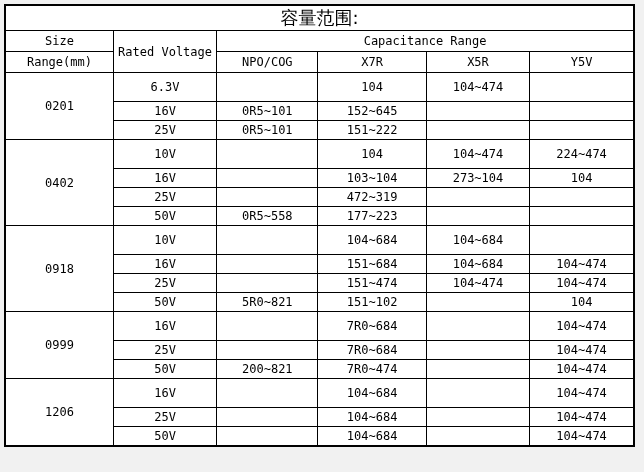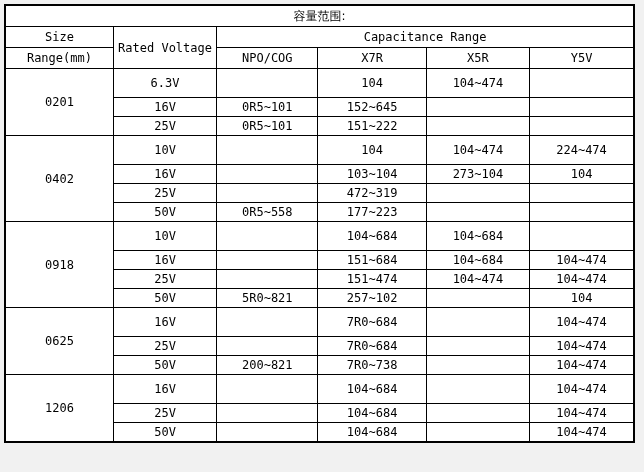--- a/index.html
+++ b/index.html
@@ -29,21 +29,21 @@
     vertical-align: middle;
     padding: 0;
     overflow: hidden;
     white-space: nowrap;
   }
   td.title-cell {
     text-align: left;
     height: 20px;
     padding-left: 2px;
     font-family: "DejaVu Sans", "Liberation Sans", sans-serif;
-    font-size: 12px;
+    font-size: 18px;
   }
   tr.header-row td { height: 20px; }
   tr.row-first td { height: 28px; }
   tr.row-rest td { height: 18px; }
   .c-size { width: 106px; }
   .c-volt { width: 101px; }
   .c-npo  { width: 99px; }
   .c-x7r  { width: 106px; }
   .c-x5r  { width: 101px; }
   .c-y5v  { width: 102px; }
@@ -147,43 +147,43 @@
         <tr class="row-rest">
           <td>25V</td>
           <td></td>
           <td>151~474</td>
           <td>104~474</td>
           <td>104~474</td>
         </tr>
         <tr class="row-rest">
           <td>50V</td>
           <td>5R0~821</td>
-          <td>257~102</td>
-          <td></td>
-          <td>104</td>
-        </tr>
-        <tr class="row-first">
-          <td rowspan="3">0625</td>
+          <td>151~102</td>
+          <td></td>
+          <td>104</td>
+        </tr>
+        <tr class="row-first">
+          <td rowspan="3">0999</td>
           <td>16V</td>
           <td></td>
           <td>7R0~684</td>
           <td></td>
           <td>104~474</td>
         </tr>
         <tr class="row-rest">
           <td>25V</td>
           <td></td>
           <td>7R0~684</td>
           <td></td>
           <td>104~474</td>
         </tr>
         <tr class="row-rest">
           <td>50V</td>
           <td>200~821</td>
-          <td>7R0~738</td>
+          <td>7R0~474</td>
           <td></td>
           <td>104~474</td>
         </tr>
         <tr class="row-first">
           <td rowspan="3">1206</td>
           <td>16V</td>
           <td></td>
           <td>104~684</td>
           <td></td>
           <td>104~474</td>

